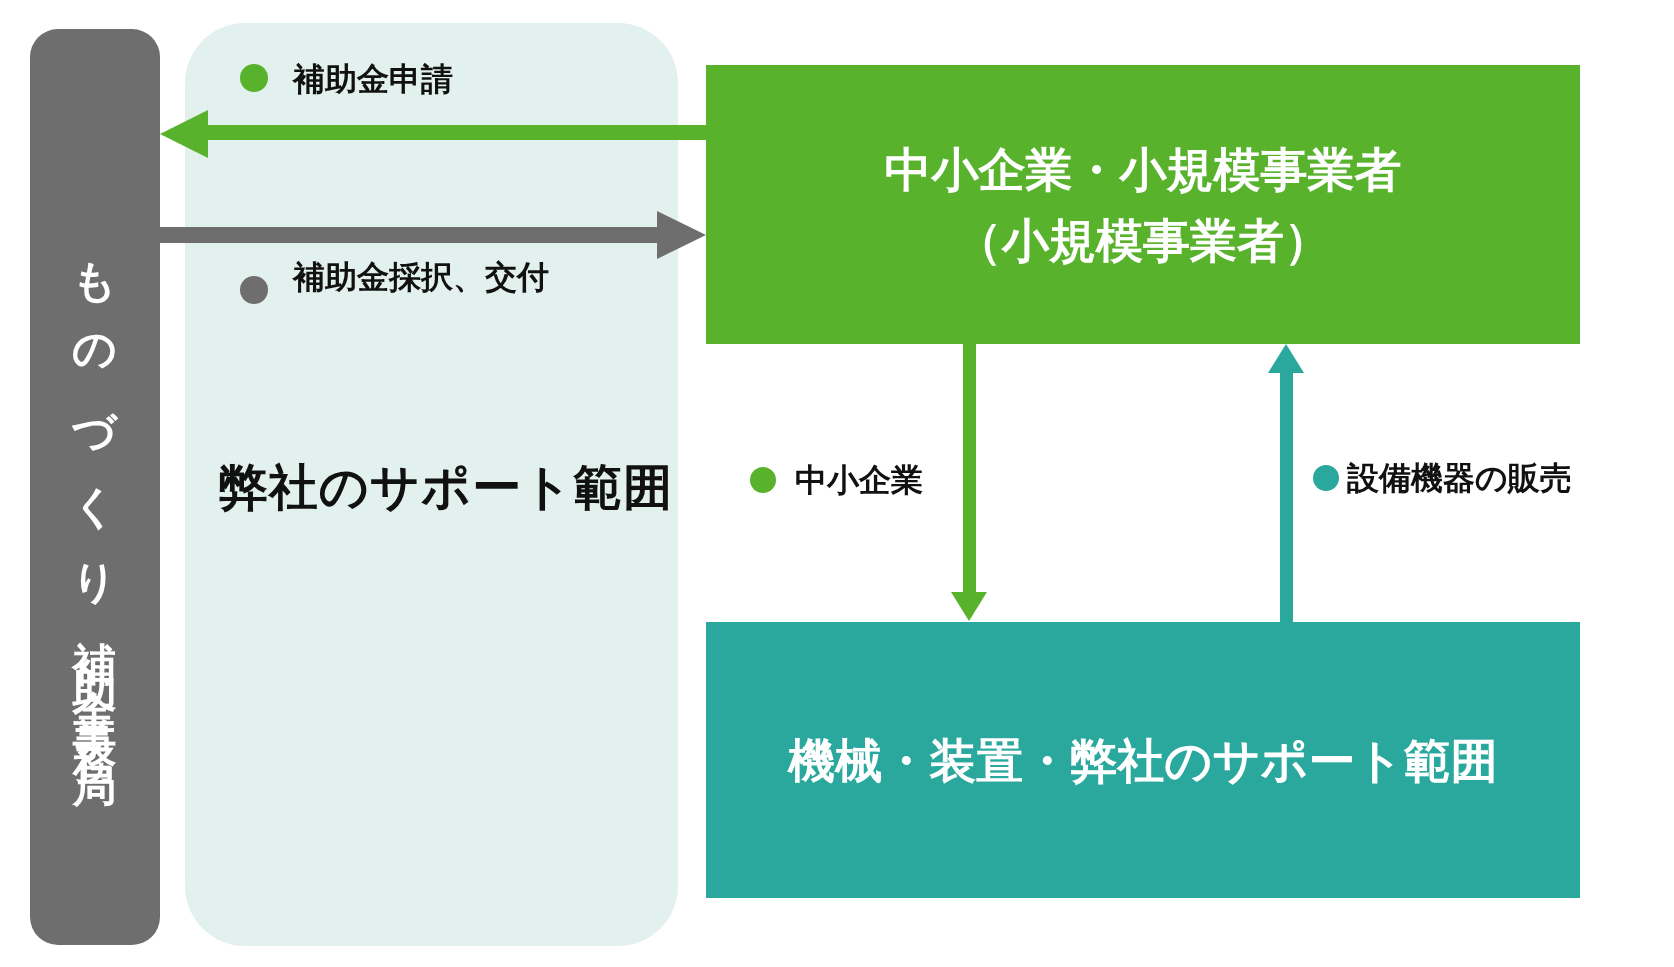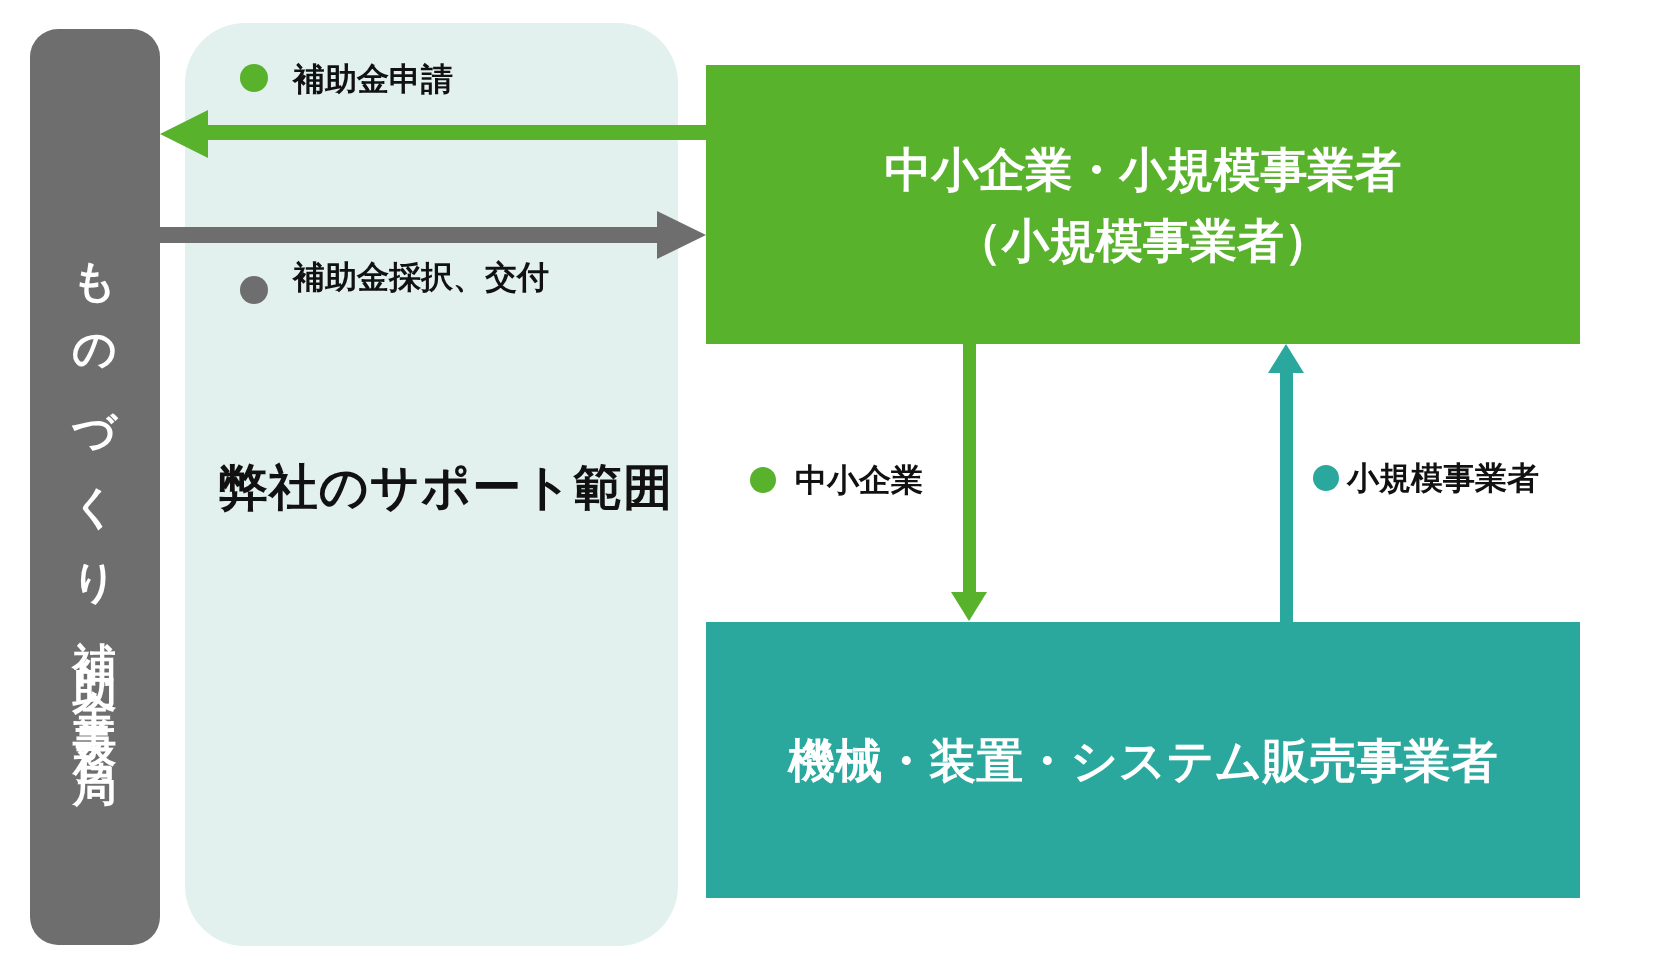--- a/index.html
+++ b/index.html
@@ -98,21 +98,21 @@
 </div>
 
 <div class="abs support-label">弊社のサポート範囲</div>
 
 <div class="abs big-box company-box">
   <div>中小企業・小規模事業者</div>
   <div>（小規模事業者）</div>
 </div>
 
 <div class="abs big-box vendor-box">
-  <div>機械・装置・システム販売事業者</div>
+  <div>機械・装置・弊社のサポート範囲</div>
 </div>
 
 <div class="shaft shaft-green arrow-apply-shaft"></div>
 <div class="head arrow-apply-head"></div>
 
 <div class="shaft shaft-gray arrow-grant-shaft"></div>
 <div class="head arrow-grant-head"></div>
 
 <div class="shaft shaft-green arrow-consult-shaft"></div>
 <div class="head arrow-consult-head"></div>
@@ -123,13 +123,13 @@
 <div class="abs dot dot-green" style="left:240px;top:64px;width:28px;height:28px;"></div>
 <div class="abs flow-label" style="left:293px;top:57px;">補助金申請</div>
 
 <div class="abs dot dot-gray" style="left:240px;top:276px;width:28px;height:28px;"></div>
 <div class="abs flow-label" style="left:293px;top:255px;font-family:Liberation Serif, serif;">補助金採択、交付</div>
 
 <div class="abs dot dot-green" style="left:750px;top:467px;width:26px;height:26px;"></div>
 <div class="abs flow-label" style="left:795px;top:458px;">中小企業</div>
 
 <div class="abs dot dot-teal" style="left:1313px;top:465px;width:26px;height:26px;"></div>
-<div class="abs flow-label" style="left:1347px;top:456px;">小規模事業者</div>
+<div class="abs flow-label" style="left:1347px;top:456px;">設備機器の販売</div>
 
 </body></html>

